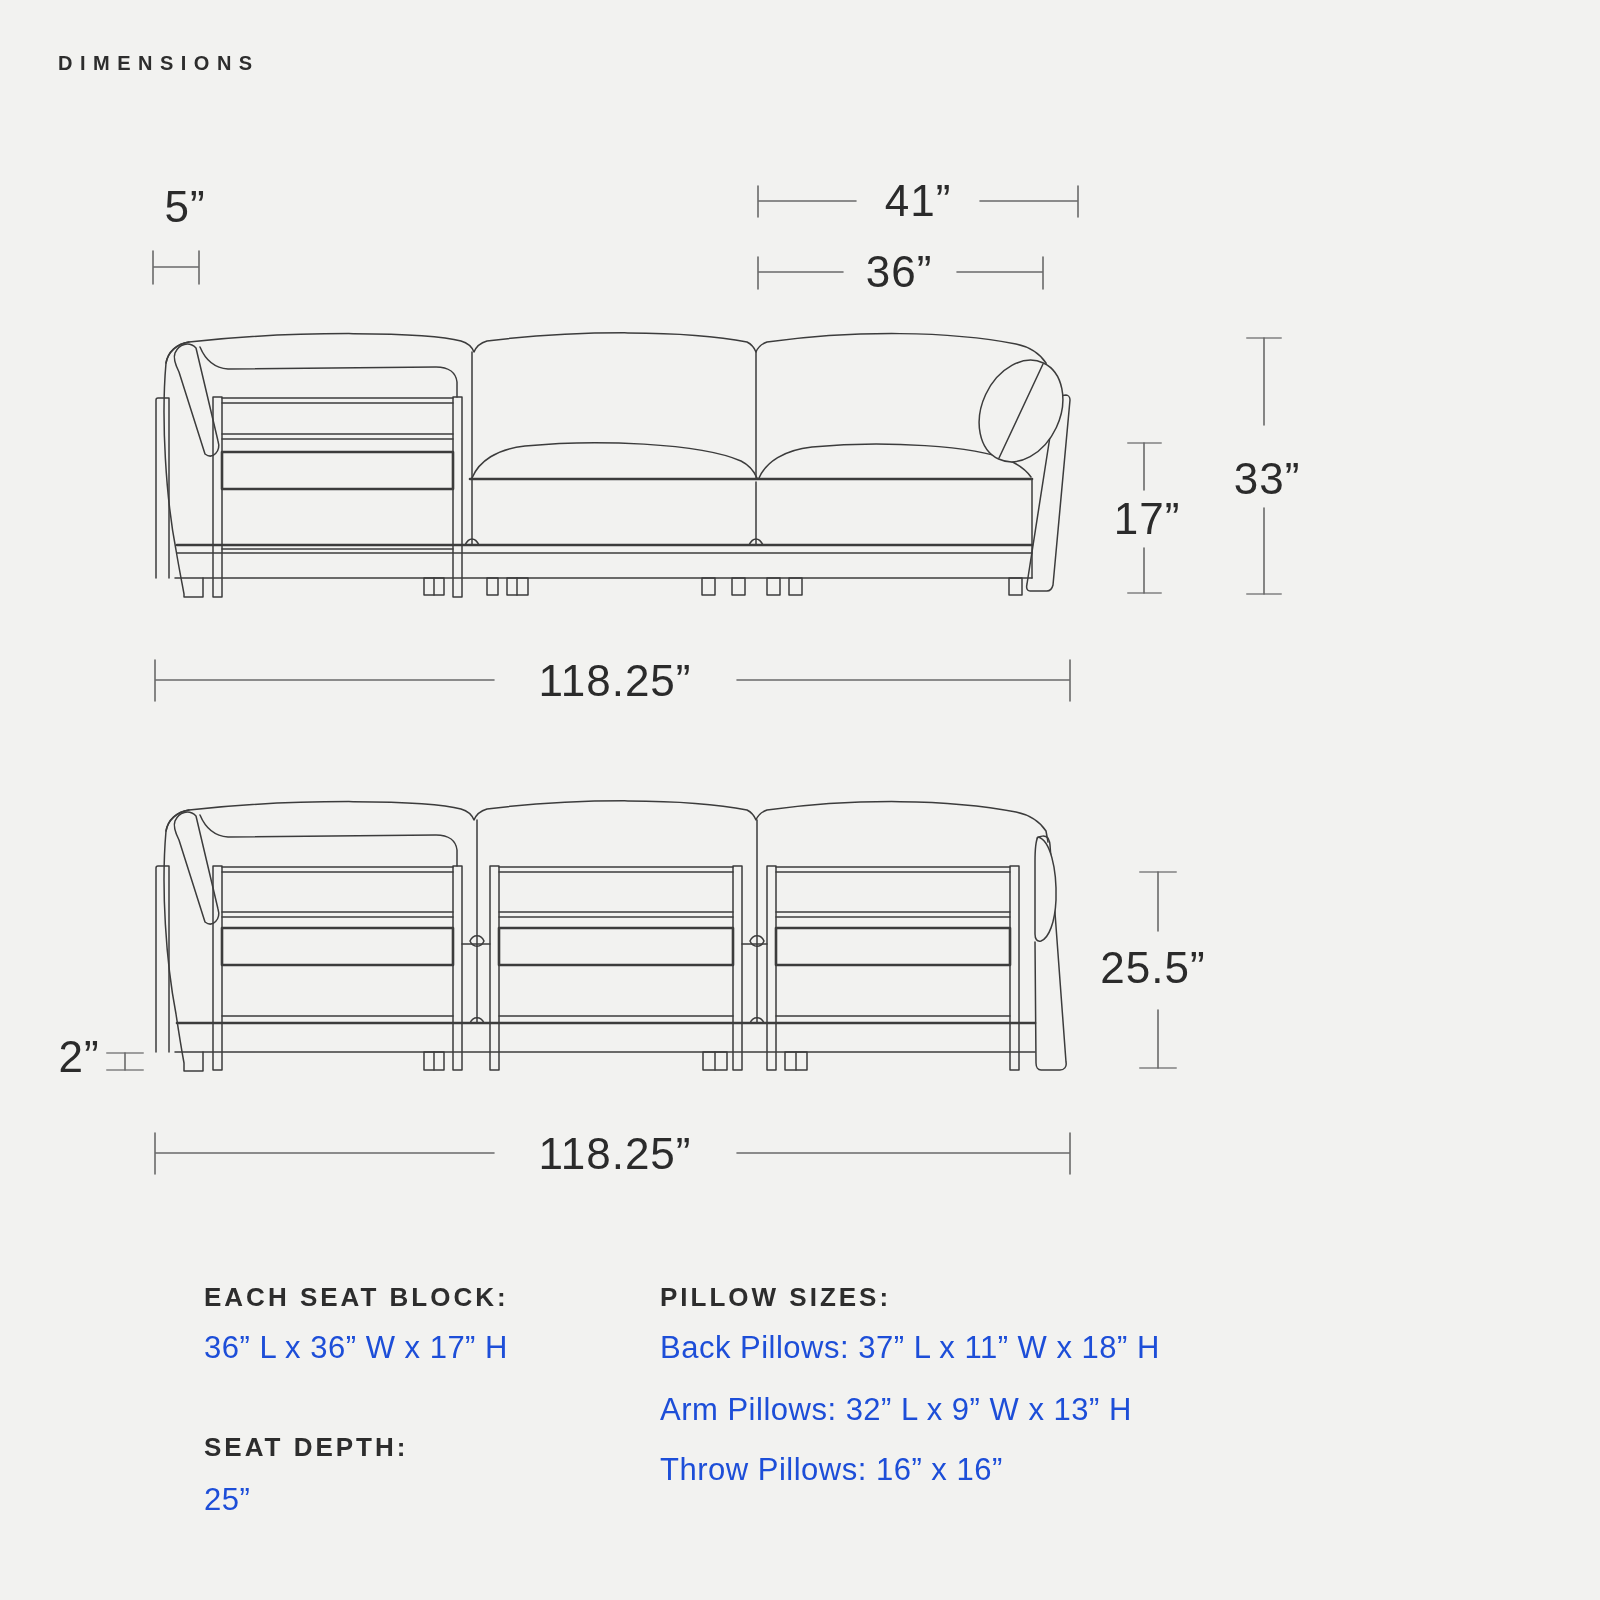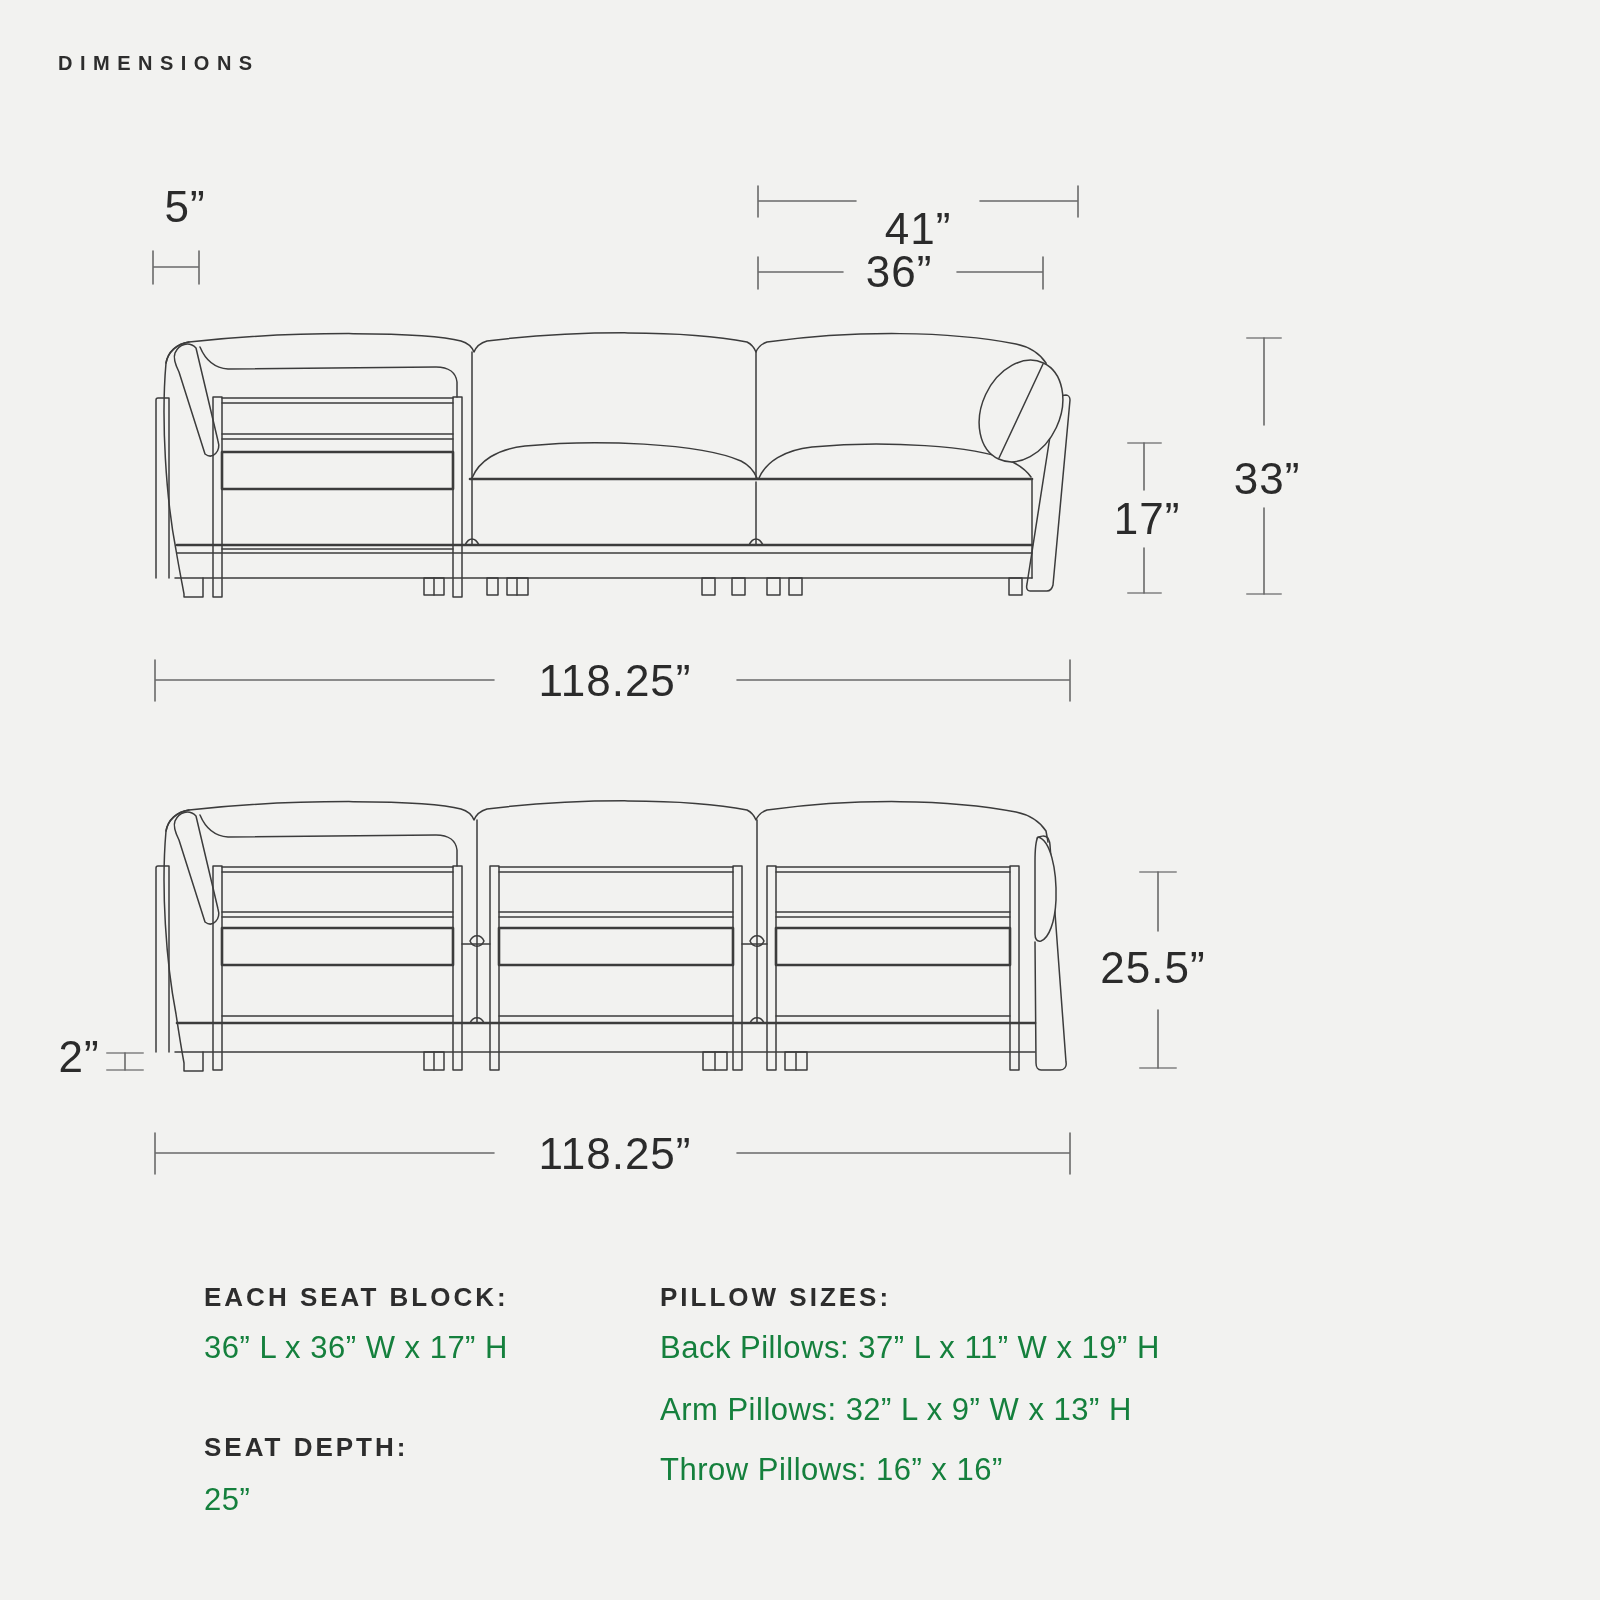--- a/index.html
+++ b/index.html
@@ -18,21 +18,21 @@
   .page-title{
     position:absolute;left:58px;top:52px;
     font-size:20px;font-weight:700;letter-spacing:7.5px;color:#2d2d2d;white-space:nowrap;
   }
   .dim-label{
     position:absolute;transform:translate(-50%,-50%);
     font-size:44px;font-weight:300;color:#2b2b2b;letter-spacing:1px;white-space:nowrap;
   }
   .spec{position:absolute;white-space:nowrap;margin-left:24px;}
   .spec-h{font-size:26px;font-weight:700;letter-spacing:3px;color:#2d2d2d;}
-  .spec-v{font-size:31px;font-weight:400;color:#15803d;letter-spacing:0.5px;}
+  .spec-v{font-size:31px;font-weight:400;color:#1d4ed8;letter-spacing:0.5px;}
 </style>
 </head>
 <body>
 
 <div id="canvas">
 
   <div class="page-title">DIMENSIONS</div>
 
   <svg id="lineart" viewBox="0 0 1600 1600">
 
@@ -152,32 +152,32 @@
       <path class="dim" d="M125,1053 V1070"></path>
 
       <path class="cap" d="M1140,872 H1176 M1140,1068 H1176"></path>
       <path class="dim" d="M1158,872 V931 M1158,1010 V1068"></path>
 
       <path class="dim" d="M155,1133 V1174 M1070,1133 V1174 M155,1153 H494 M737,1153 H1070"></path>
     </g>
   </svg>
 
   <div class="dim-label" style="left:185px;top:207px;">5”</div>
-  <div class="dim-label" style="left:918px;top:201px;margin-top:28px;">41”</div>
+  <div class="dim-label" style="left:918px;top:201px;">41”</div>
   <div class="dim-label" style="left:899px;top:272px;">36”</div>
   <div class="dim-label" style="left:1147px;top:519px;text-align:right;">17”</div>
   <div class="dim-label" style="left:1267px;top:479px;">33”</div>
   <div class="dim-label" style="left:615px;top:681px;">118.25”</div>
   <div class="dim-label" style="left:79px;top:1057px;">2”</div>
   <div class="dim-label" style="left:1153px;top:968px;">25.5”</div>
   <div class="dim-label" style="left:615px;top:1154px;">118.25”</div>
 
   <div class="spec spec-h" style="left:180px;top:1282px;">EACH SEAT BLOCK:</div>
   <div class="spec spec-v" style="left:180px;top:1330px;">36” L x 36” W x 17” H</div>
   <div class="spec spec-h" style="left:180px;top:1432px;">SEAT DEPTH:</div>
   <div class="spec spec-v" style="left:180px;top:1482px;">25”</div>
 
   <div class="spec spec-h" style="left:636px;top:1282px;">PILLOW SIZES:</div>
-  <div class="spec spec-v" style="left:636px;top:1330px;">Back Pillows: 37” L x 11” W x 19” H</div>
+  <div class="spec spec-v" style="left:636px;top:1330px;">Back Pillows: 37” L x 11” W x 18” H</div>
   <div class="spec spec-v" style="left:636px;top:1392px;">Arm Pillows: 32” L x 9” W x 13” H</div>
   <div class="spec spec-v" style="left:636px;top:1452px;">Throw Pillows: 16” x 16”</div>
 
 </div>
 
 </body></html>

